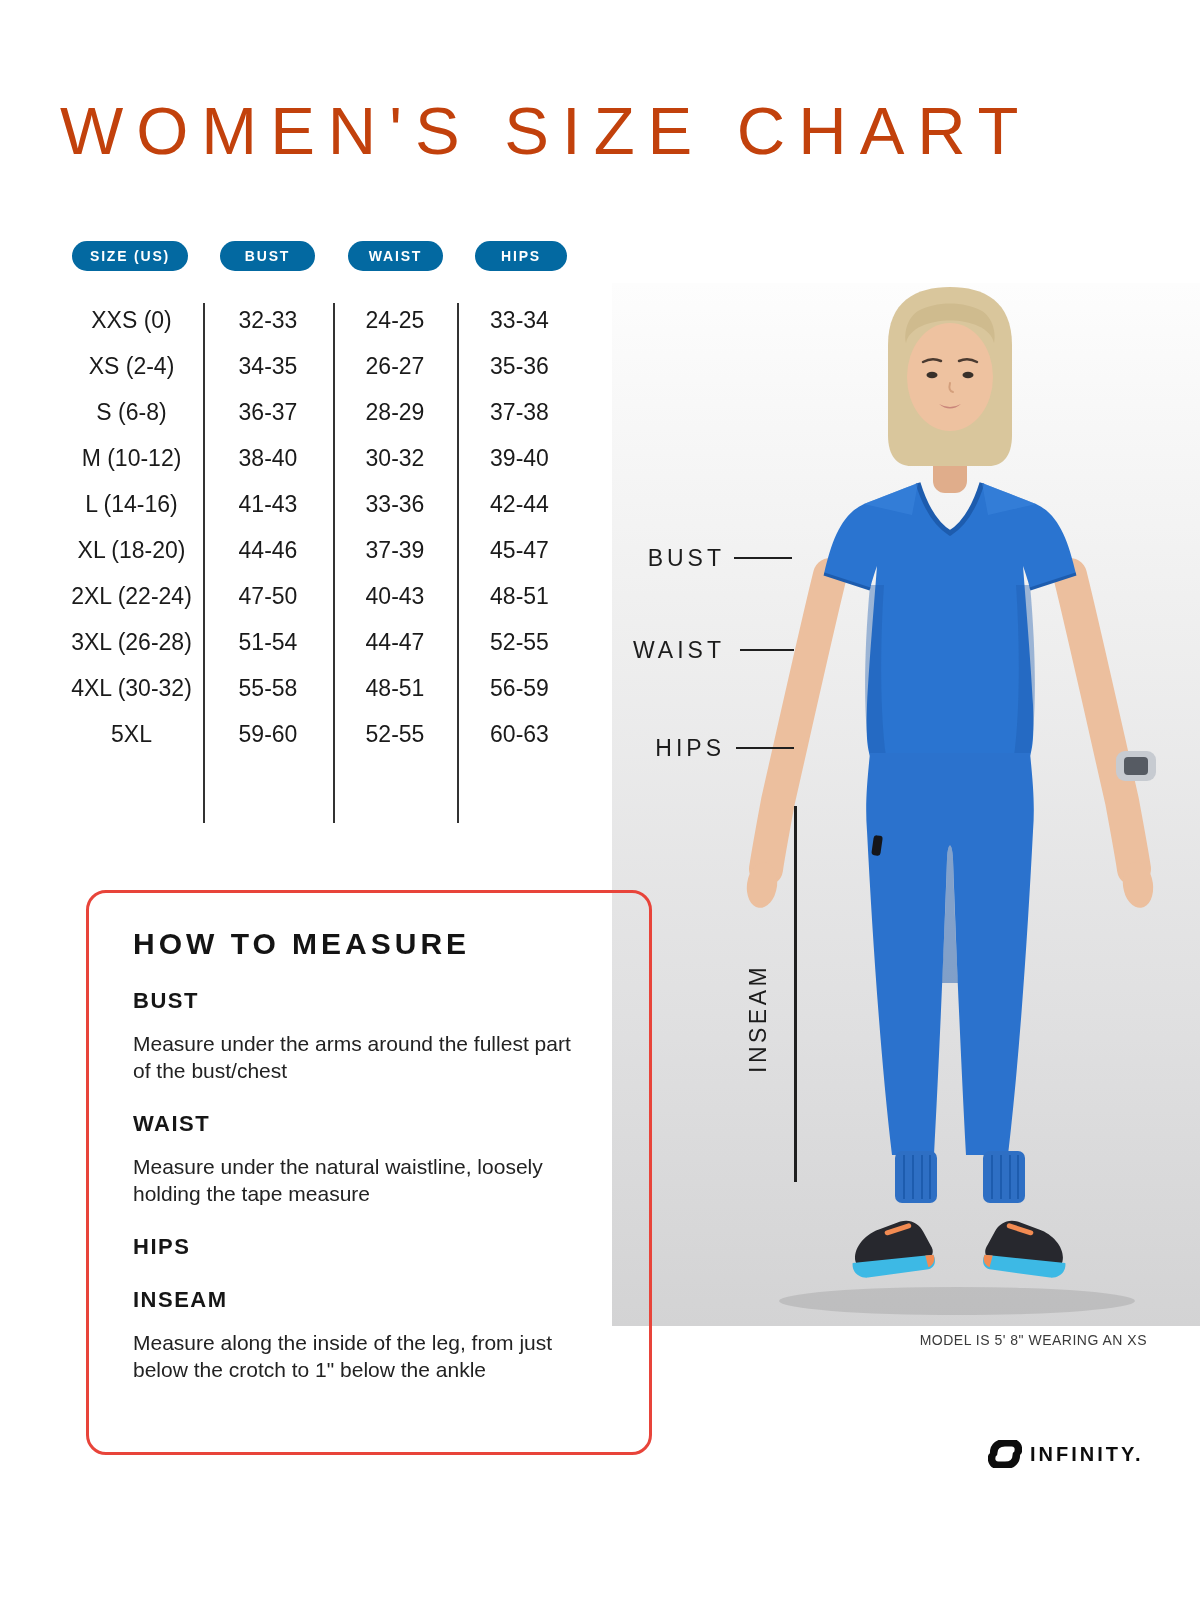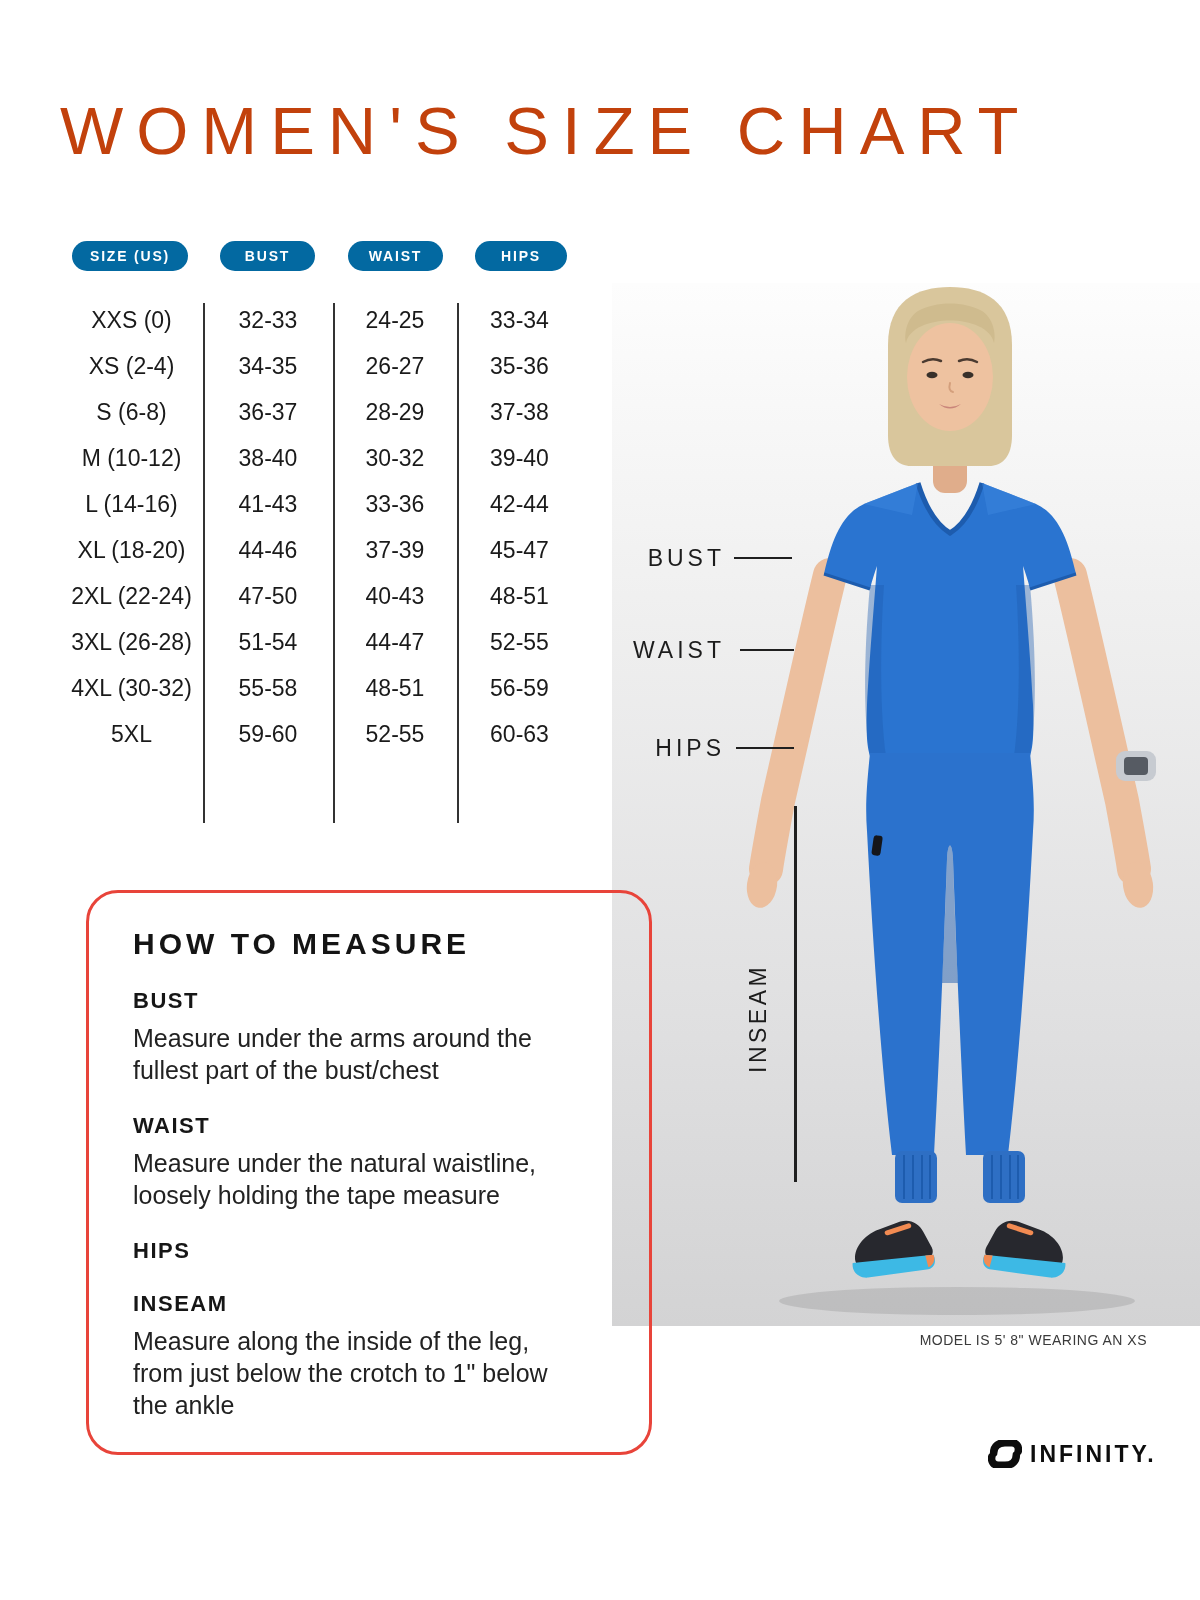--- a/index.html
+++ b/index.html
@@ -61,38 +61,38 @@
   .inseam-label {
     position:absolute; left:745px; top:928px; height:145px;
     writing-mode:vertical-rl; transform:rotate(180deg);
     font-size:23px; letter-spacing:3.5px; color:#1c1c1c;
     display:flex; align-items:center;
   }
 
   
   .howto-box {
     position:absolute; left:86px; top:890px; width:566px; height:565px;
-    border:3px solid #e8443a; border-radius:32px;
+    border:3px solid #e8443a; border-radius:20px;
     padding:34px 70px 0 44px; background:transparent;
   }
   .howto-heading { font-size:30px; font-weight:700; letter-spacing:4px; color:#141414; }
   .howto-section { margin-top:27px; }
   .howto-label { font-size:22px; font-weight:700; letter-spacing:1.5px; color:#161616; }
-  .howto-text { margin-top:8px; font-size:25px; line-height:32px; color:#222; max-width:450px; }
+  .howto-text { margin-top:16px; font-size:21px; line-height:27px; color:#222; max-width:450px; }
 
   
   .model-caption {
     position:absolute; left:760px; top:1332px; width:387px;
     text-align:right; font-size:14px; letter-spacing:0.5px; color:#3a3a3a; white-space:nowrap;
   }
 
   
   .brand-logo { position:absolute; left:988px; top:1440px; display:flex; align-items:center; gap:8px; }
   .brand-logo .logo-text {
-    font-size:23px; font-weight:700; letter-spacing:3px; color:#0d0d0d; white-space:nowrap;
+    font-size:20px; font-weight:700; letter-spacing:3px; color:#0d0d0d; white-space:nowrap;
   }
 </style>
 </head>
 <body>
 
 <div class="canvas">
 
   <div class="page-title">WOMEN'S SIZE CHART</div>
 
   <div class="pill pill-size">SIZE (US)</div>

